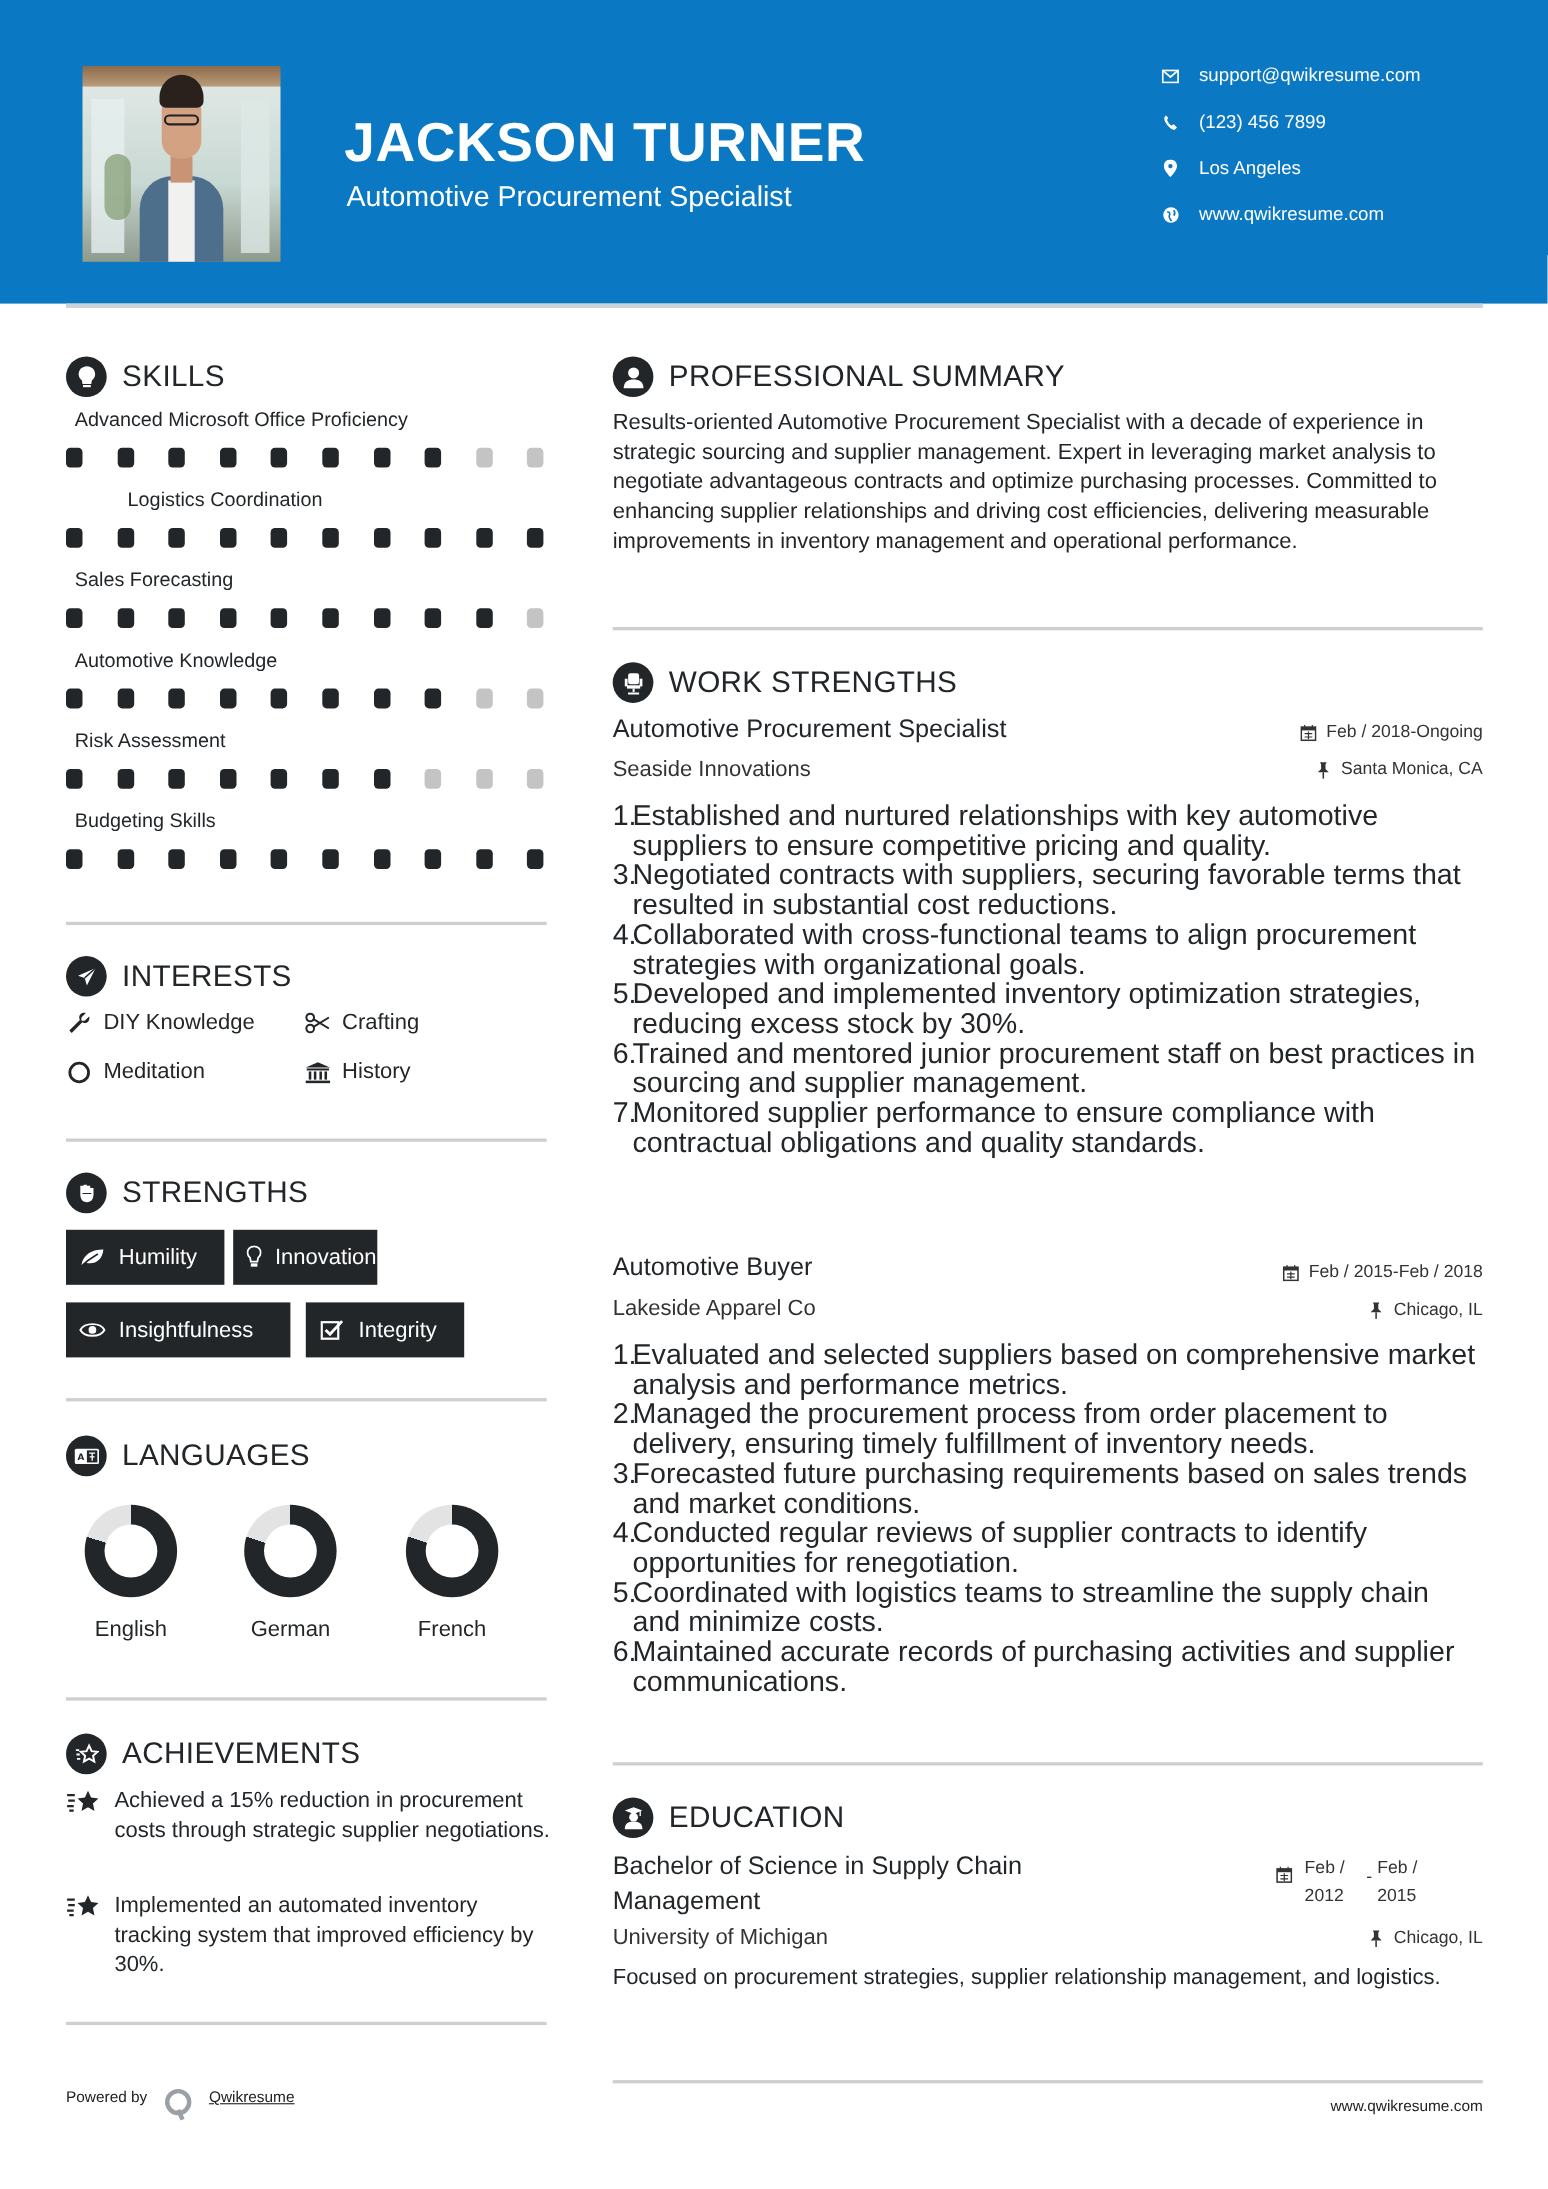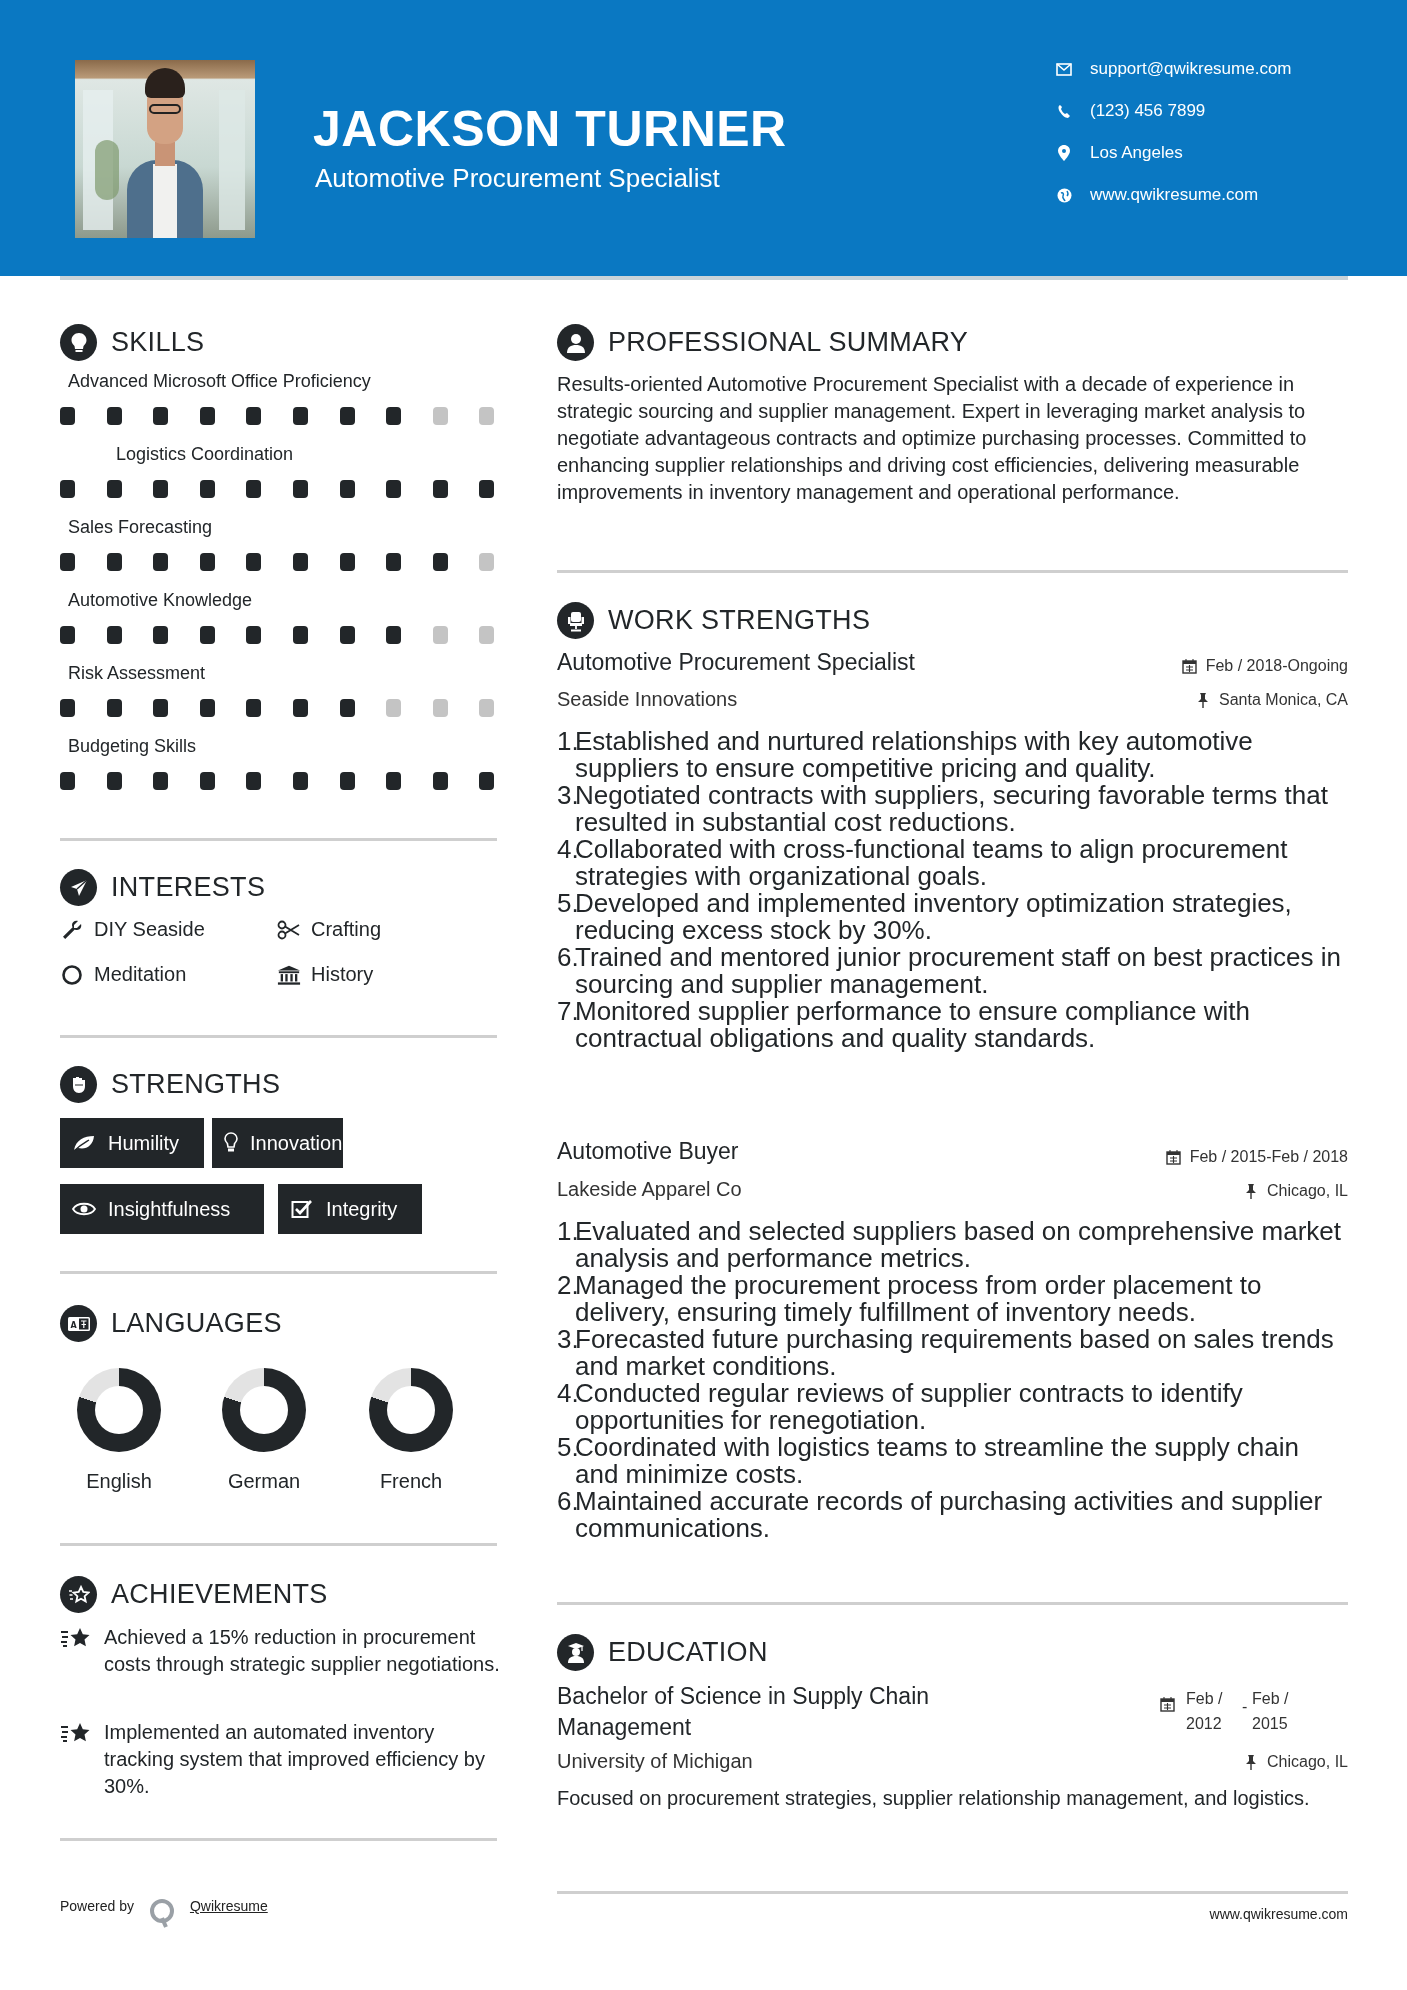--- a/index.html
+++ b/index.html
@@ -228,21 +228,21 @@
   </span>
   <span class="sec-title">INTERESTS</span>
 </div>
 
 <div class="interest" style="left:60px; top:918px">
   <span class="ii">
     <svg width="22" height="22" viewBox="0 0 22 22">
         <path d="M20 5 L16 9 L13 9 L13 6 L17 2 C14 1 11 3 11 6 C11 7 11.3 7.6 11.6 8.2 L2 17.8 L4.2 20 L13.8 10.4 C14.4 10.7 15 11 16 11 C19 11 21 8 20 5 Z" fill="#222629"></path>
       </svg>
   </span>
-  <span>DIY Seaside</span>
+  <span>DIY Knowledge</span>
 </div>
 <div class="interest" style="left:277px; top:918px">
   <span class="ii">
     <svg width="24" height="20" viewBox="0 0 24 20">
         <circle cx="5" cy="5" r="3.5" fill="none" stroke="#222629" stroke-width="1.8"></circle>
         <circle cx="5" cy="15" r="3.5" fill="none" stroke="#222629" stroke-width="1.8"></circle>
         <path d="M8 6.5 L22 15 M8 13.5 L22 5" stroke="#222629" stroke-width="1.8"></path>
       </svg>
   </span>
   <span>Crafting</span>

